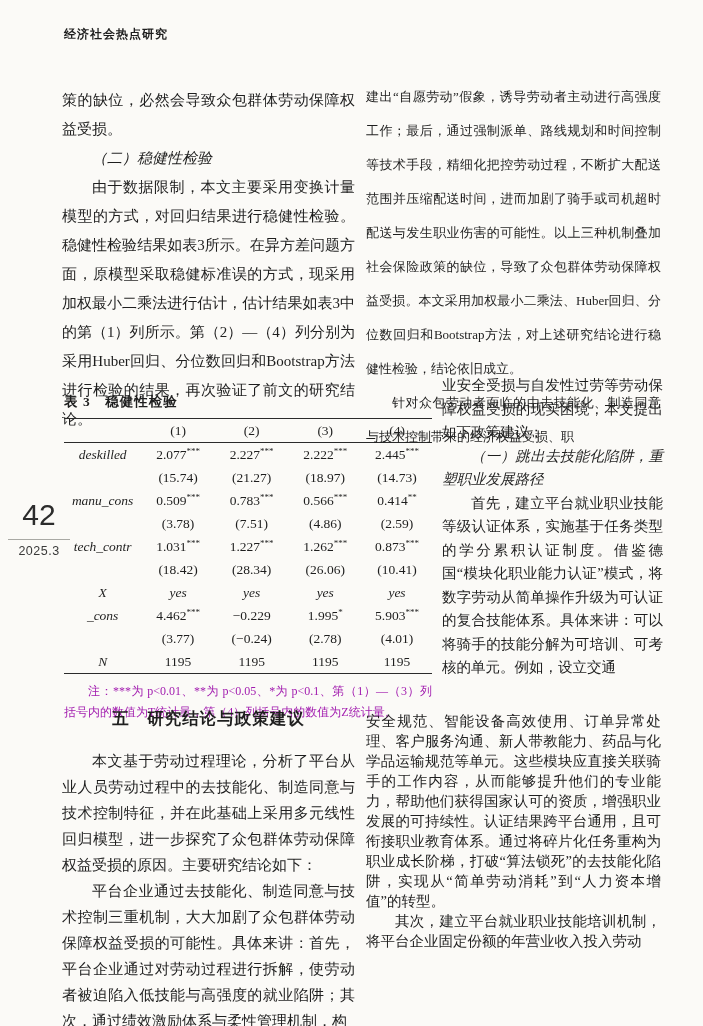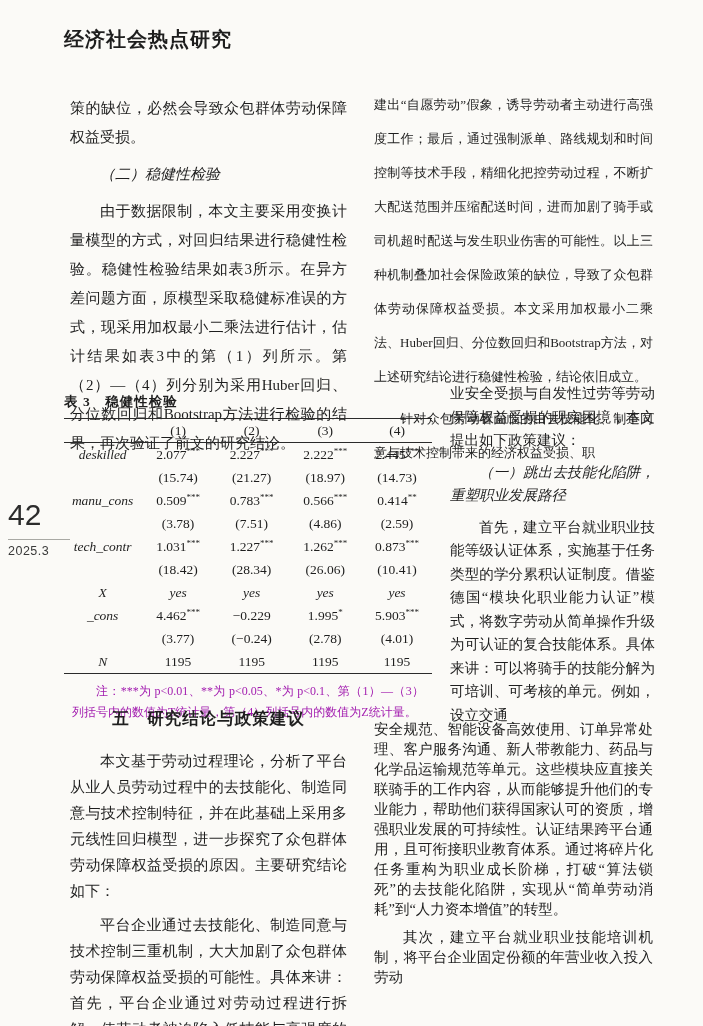--- a/index.html
+++ b/index.html
@@ -3,27 +3,27 @@
 <meta charset="utf-8">
 <style>
   html,body { margin:0; padding:0; background:#e8e8e6; }
   .page {
     position:relative; width:703px; height:1026px;
     background:#fbfaf7;
     font-family:"Liberation Serif","DejaVu Serif",serif;
     color:#1e1e1e; overflow:hidden;
   }
   .abs { position:absolute; }
-  p { margin:8px; text-align:justify; }
+  p { margin:0; text-align:justify; }
   .indent { text-indent:2em; }
   .kaiti { font-style:italic; }
 
-  .journal-header { left:64px; top:26px; font-weight:bold; font-size:20px; letter-spacing:1px; }
+  .journal-header { left:64px; top:26px; font-weight:bold; font-size:12px; letter-spacing:1px; }
 
-  .margin-block { left:8px; top:498px; width:62px; text-align:left; }
+  .margin-block { left:8px; top:498px; width:62px; text-align:center; }
   .margin-page-num { font-family:"Liberation Sans","DejaVu Sans",sans-serif; font-size:30px; color:#2c2c2c; line-height:34px; }
   .margin-rule { border:0; border-top:1px solid #a9a9a4; margin:7px 0 4px 0; }
   .margin-issue { font-family:"Liberation Sans","DejaVu Sans",sans-serif; font-size:12.5px; color:#3a3a3a; letter-spacing:0.5px; }
 
   .col-left-top  { left:62px;  top:86px;  width:293px; font-size:15px;   line-height:29px; }
   .col-left-bot  { left:62px;  top:700px; width:293px; font-size:15px;   line-height:26px; }
   .col-right-a   { left:366px; top:80px;  width:295px; font-size:13px; line-height:34px; }
   .col-right-b   { left:442px; top:374px; width:221px; font-size:14.5px; line-height:23.5px; }
   .col-right-c   { left:366px; top:711px; width:295px; font-size:14.5px; line-height:20px; }
 

